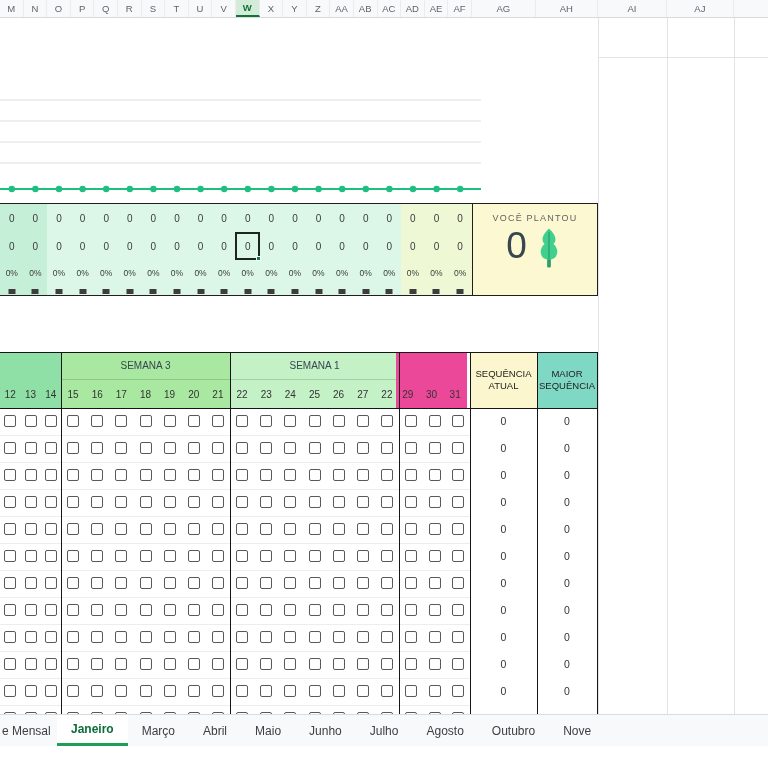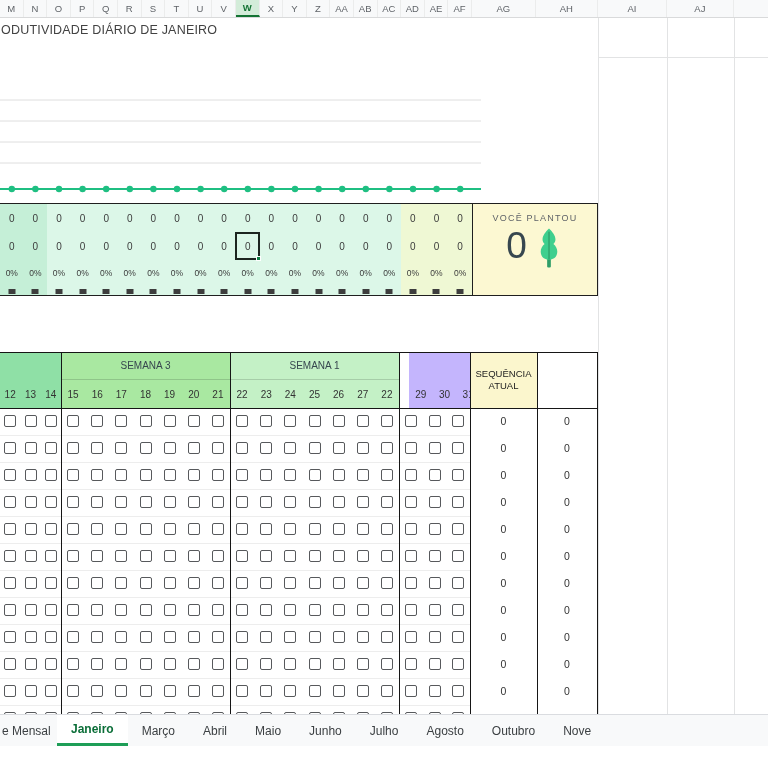--- a/index.html
+++ b/index.html
@@ -105,21 +105,20 @@
       <div class="col-h" style="width: 69px;">AI</div>
       <div class="col-h" style="width: 67px;">AJ</div>
       <div class="filler"></div>
     </div>
 
   <div class="vline" style="left:598px"></div>
   <div class="vline" style="left:667px"></div>
   <div class="vline" style="left:734px"></div>
   <div class="hline" style="top:57px;left:598px;width:170px"></div>
 
-  <div class="sheet-title">ODUTIVIDADE DIÁRIO DE JANEIRO</div>
 
   <svg class="chart" id="chart" width="535" height="158">
       <line x1="0" y1="55" x2="481" y2="55" stroke="#dedede" stroke-width="1"></line>
       <line x1="0" y1="76" x2="481" y2="76" stroke="#dedede" stroke-width="1"></line>
       <line x1="0" y1="97" x2="481" y2="97" stroke="#dedede" stroke-width="1"></line>
       <line x1="0" y1="118" x2="481" y2="118" stroke="#dedede" stroke-width="1"></line>
       <line x1="0" y1="144" x2="481" y2="144" stroke="#1fbf82" stroke-width="2"></line>
       <circle cx="11.8" cy="144" r="3.2" fill="#1fbf82"></circle>
       <circle cx="35.4" cy="144" r="3.2" fill="#1fbf82"></circle>
       <circle cx="59.0" cy="144" r="3.2" fill="#1fbf82"></circle>
@@ -544,21 +543,21 @@
       <div class="cb" style="left: 380.9px; top: 333px;"></div>
       <div class="tr-rowline" style="left: 230px; width: 169px; top: 326px;"></div>
       <div class="cb" style="left: 236.1px; top: 360px;"></div>
       <div class="cb" style="left: 260.2px; top: 360px;"></div>
       <div class="cb" style="left: 284.4px; top: 360px;"></div>
       <div class="cb" style="left: 308.5px; top: 360px;"></div>
       <div class="cb" style="left: 332.6px; top: 360px;"></div>
       <div class="cb" style="left: 356.8px; top: 360px;"></div>
       <div class="cb" style="left: 380.9px; top: 360px;"></div>
       <div class="tr-rowline" style="left: 230px; width: 169px; top: 353px;"></div>
-      <div class="tr-group-header" style="left: 409px; width: 71px; background: #c4b5fd; text-align: center;">
+      <div class="tr-group-header" style="left: 396px; width: 71px; background: #ec4899; text-align: center;">
         <div class="tr-group-label"></div>
         <div class="tr-days">
           <div class="tr-day">29</div>
           <div class="tr-day">30</div>
           <div class="tr-day">31</div>
         </div>
       </div>
       <div class="cb" style="left: 404.8px; top: 63px;"></div>
       <div class="cb" style="left: 428.5px; top: 63px;"></div>
       <div class="cb" style="left: 452.2px; top: 63px;"></div>
@@ -615,20 +614,21 @@
         <div class="streak-val" style="top: 164px;">0</div>
         <div class="streak-val" style="top: 191px;">0</div>
         <div class="streak-val" style="top: 218px;">0</div>
         <div class="streak-val" style="top: 245px;">0</div>
         <div class="streak-val" style="top: 272px;">0</div>
         <div class="streak-val" style="top: 299px;">0</div>
         <div class="streak-val" style="top: 326px;">0</div>
         <div class="streak-val" style="top: 353px;"></div>
       </div>
       <div class="streak-col" style="left: 537px; width: 60px;">
+        <div class="streak-header" style="background: rgb(127, 216, 196);">MAIOR SEQUÊNCIA</div>
         <div class="streak-val" style="top: 56px;">0</div>
         <div class="streak-val" style="top: 83px;">0</div>
         <div class="streak-val" style="top: 110px;">0</div>
         <div class="streak-val" style="top: 137px;">0</div>
         <div class="streak-val" style="top: 164px;">0</div>
         <div class="streak-val" style="top: 191px;">0</div>
         <div class="streak-val" style="top: 218px;">0</div>
         <div class="streak-val" style="top: 245px;">0</div>
         <div class="streak-val" style="top: 272px;">0</div>
         <div class="streak-val" style="top: 299px;">0</div>

